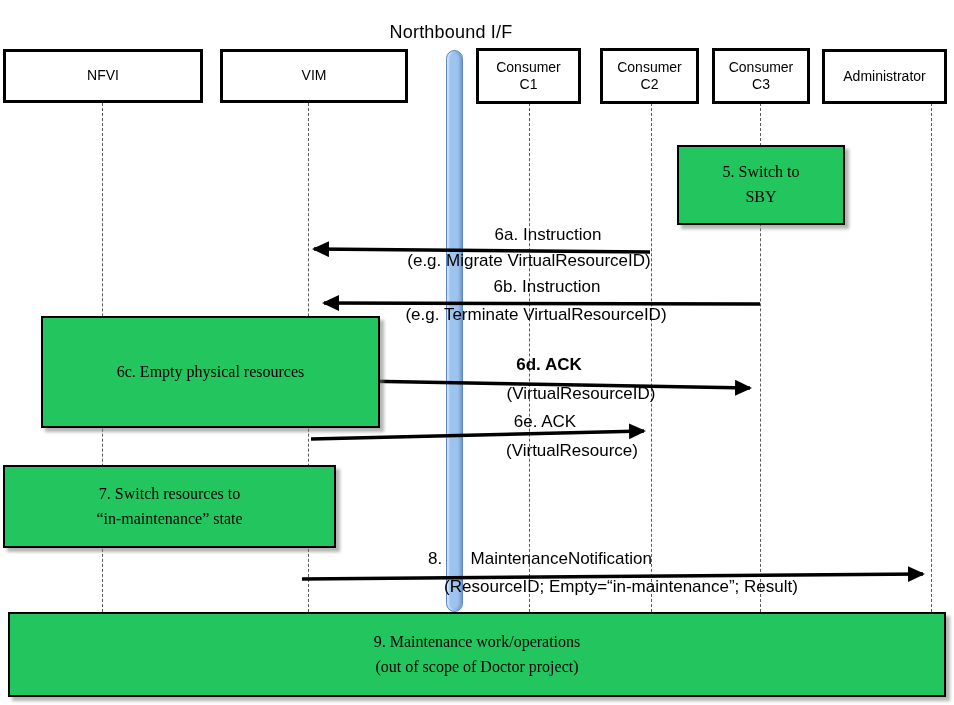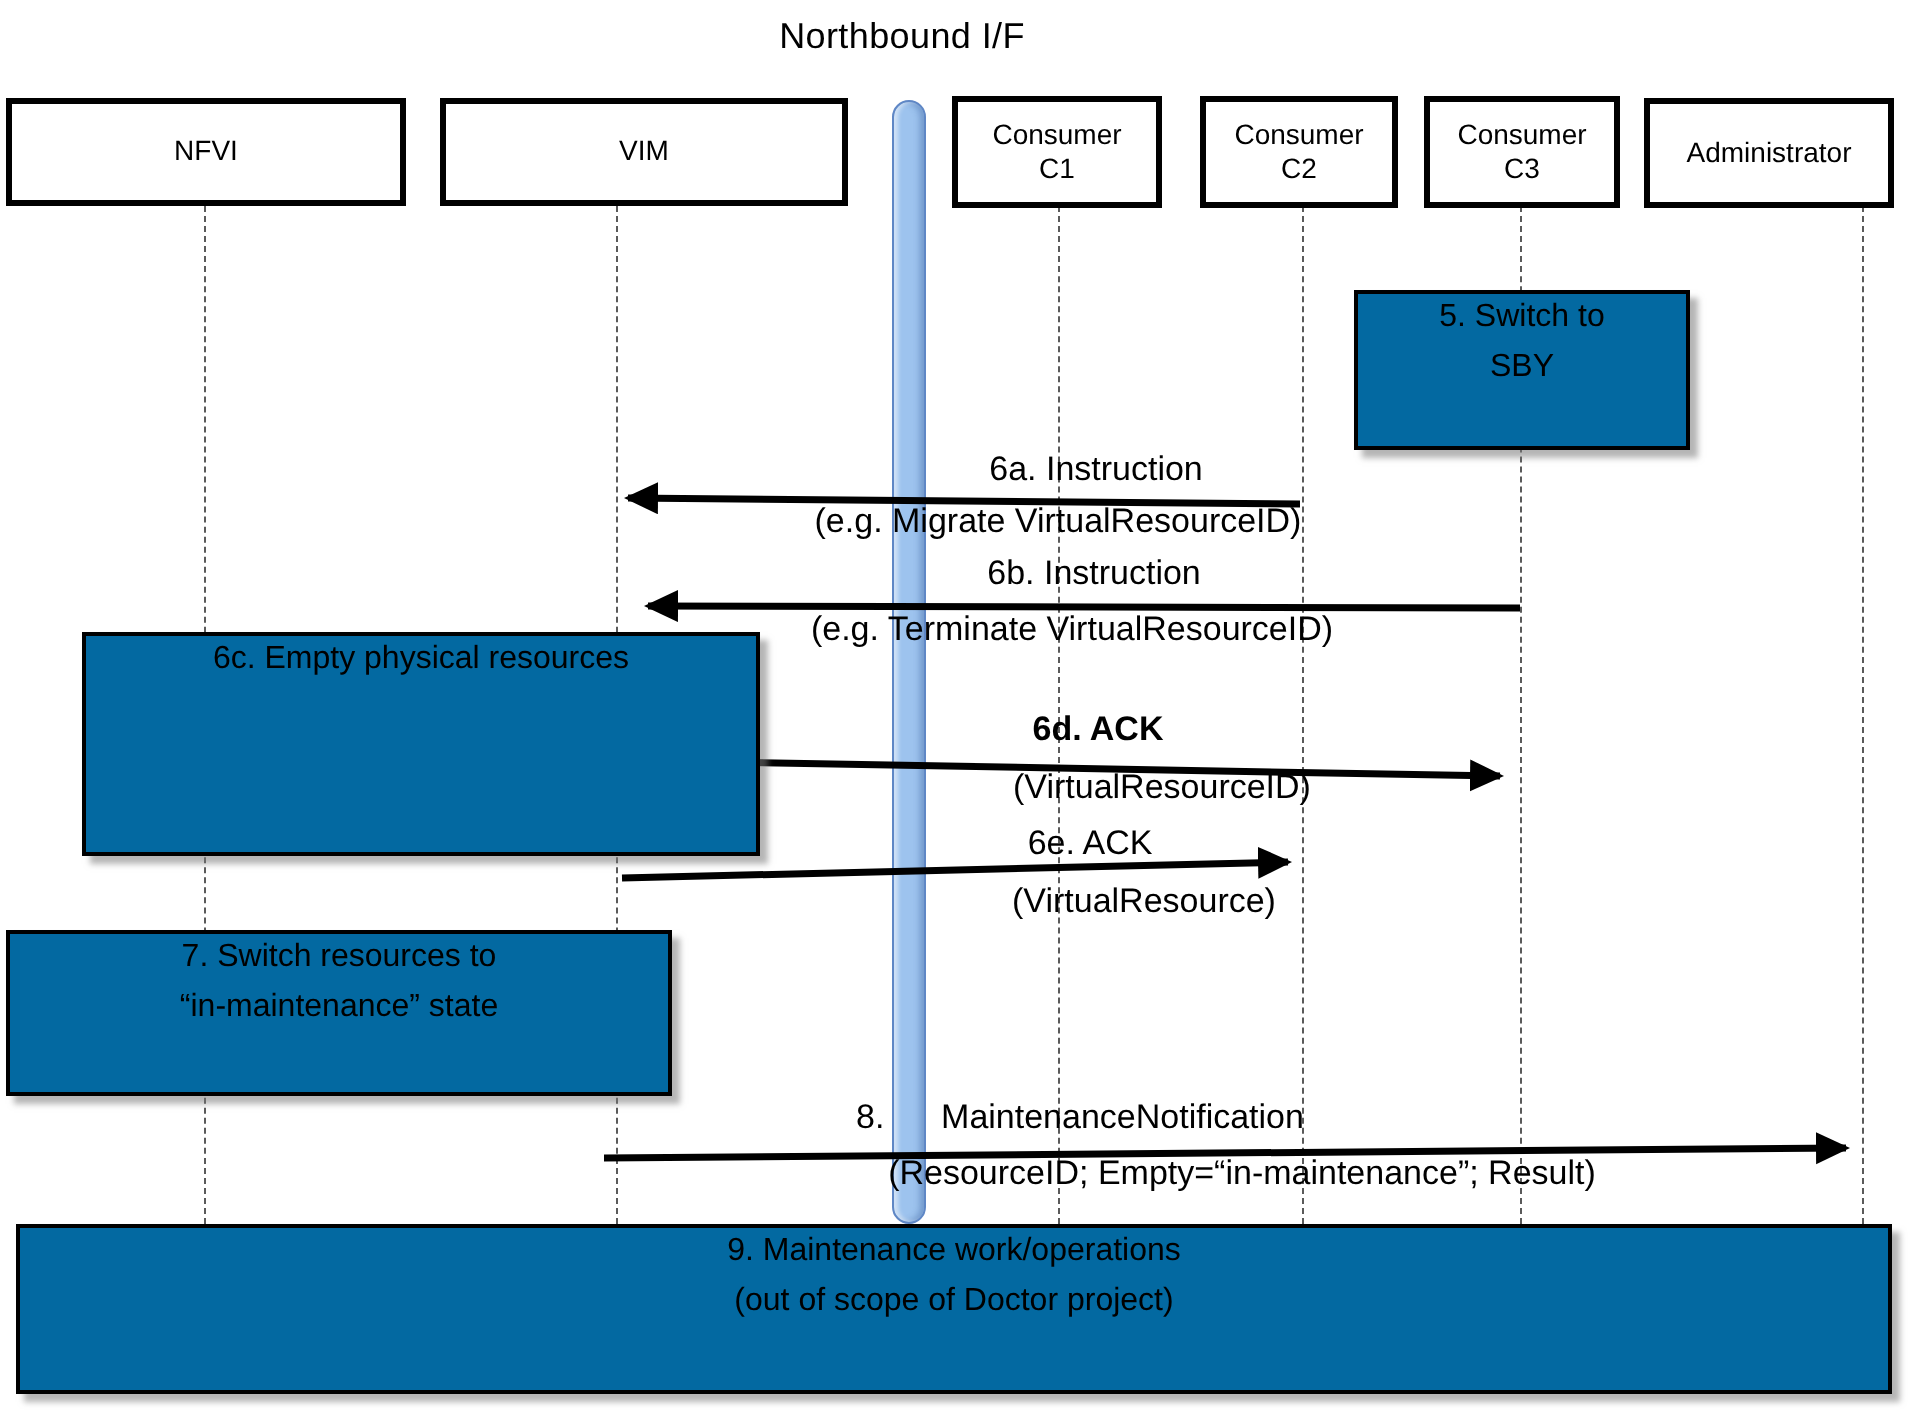--- a/index.html
+++ b/index.html
@@ -20,51 +20,51 @@
     position:absolute;width:0;border-left:1.5px dashed #5a5a5a;z-index:1;
   }
   .nbbar{
     position:absolute;left:446px;top:50px;width:17px;height:562px;
     border:1.5px solid #5f87c5;border-radius:9px;box-sizing:border-box;
     background:#9dc3ee;
     box-shadow:inset 2px 0 2px rgba(255,255,255,.55), inset -2px 0 3px rgba(60,100,160,.45);
     z-index:2;
   }
   .abox{
-    position:absolute;background:#0369a1;border:2px solid #000;box-sizing:border-box;
-    display:flex;flex-direction:column;align-items:center;
+    position:absolute;background:#22c55e;border:2px solid #000;box-sizing:border-box;
+    display:flex;flex-direction:column;align-items:center;justify-content:center;
     text-align:center;font-size:16px;line-height:1.55;
-    box-shadow:4px 4px 3px rgba(120,120,120,.55);z-index:4;
+    box-shadow:4px 4px 3px rgba(120,120,120,.55);z-index:4;font-family:Liberation Serif, serif;
   }
   .msg{
     position:absolute;transform:translateX(-50%);font-size:17px;white-space:pre;
     z-index:5;line-height:1.1;
   }
   #arrow-layer{position:absolute;left:0;top:0;z-index:3;pointer-events:none;}
 </style>
 </head>
 <body>
 
 <div id="canvas">
 
-  <div class="title" style="left:451px;top:8px;">Northbound I/F</div>
+  <div class="title" style="left:451px;top:22px;">Northbound I/F</div>
 
   <div class="lifeline" style="left: 102px; top: 103px; height: 509px; border-left-color: rgb(90, 90, 90);"></div>
   <div class="lifeline" style="left: 308px; top: 103px; height: 509px; border-left-color: rgb(90, 90, 90);"></div>
   <div class="lifeline" style="left: 529px; top: 103px; height: 509px; border-left-color: rgb(90, 90, 90);"></div>
   <div class="lifeline" style="left: 651px; top: 103px; height: 509px; border-left-color: rgb(90, 90, 90);"></div>
   <div class="lifeline" style="left: 760px; top: 103px; height: 509px; border-left-color: rgb(90, 90, 90);"></div>
   <div class="lifeline" style="left: 931px; top: 103px; height: 509px; border-left-color: rgb(90, 90, 90);"></div>
 
   <div class="nbbar" style="background-color: rgb(157, 195, 238); border-color: rgb(95, 135, 197);"></div>
 
   <div class="actor" style="left:3px;top:49px;width:200px;height:54px;">
     <span>NFVI</span>
   </div>
-  <div class="actor" style="left:220px;top:49px;width:204px;height:54px;">
+  <div class="actor" style="left:220px;top:49px;width:188px;height:54px;">
     <span>VIM</span>
   </div>
   <div class="actor" style="left:476px;top:48px;width:105px;height:56px;">
     <span>Consumer</span>
     <span>C1</span>
   </div>
   <div class="actor" style="left:600px;top:48px;width:99px;height:56px;">
     <span>Consumer</span>
     <span>C2</span>
   </div>

